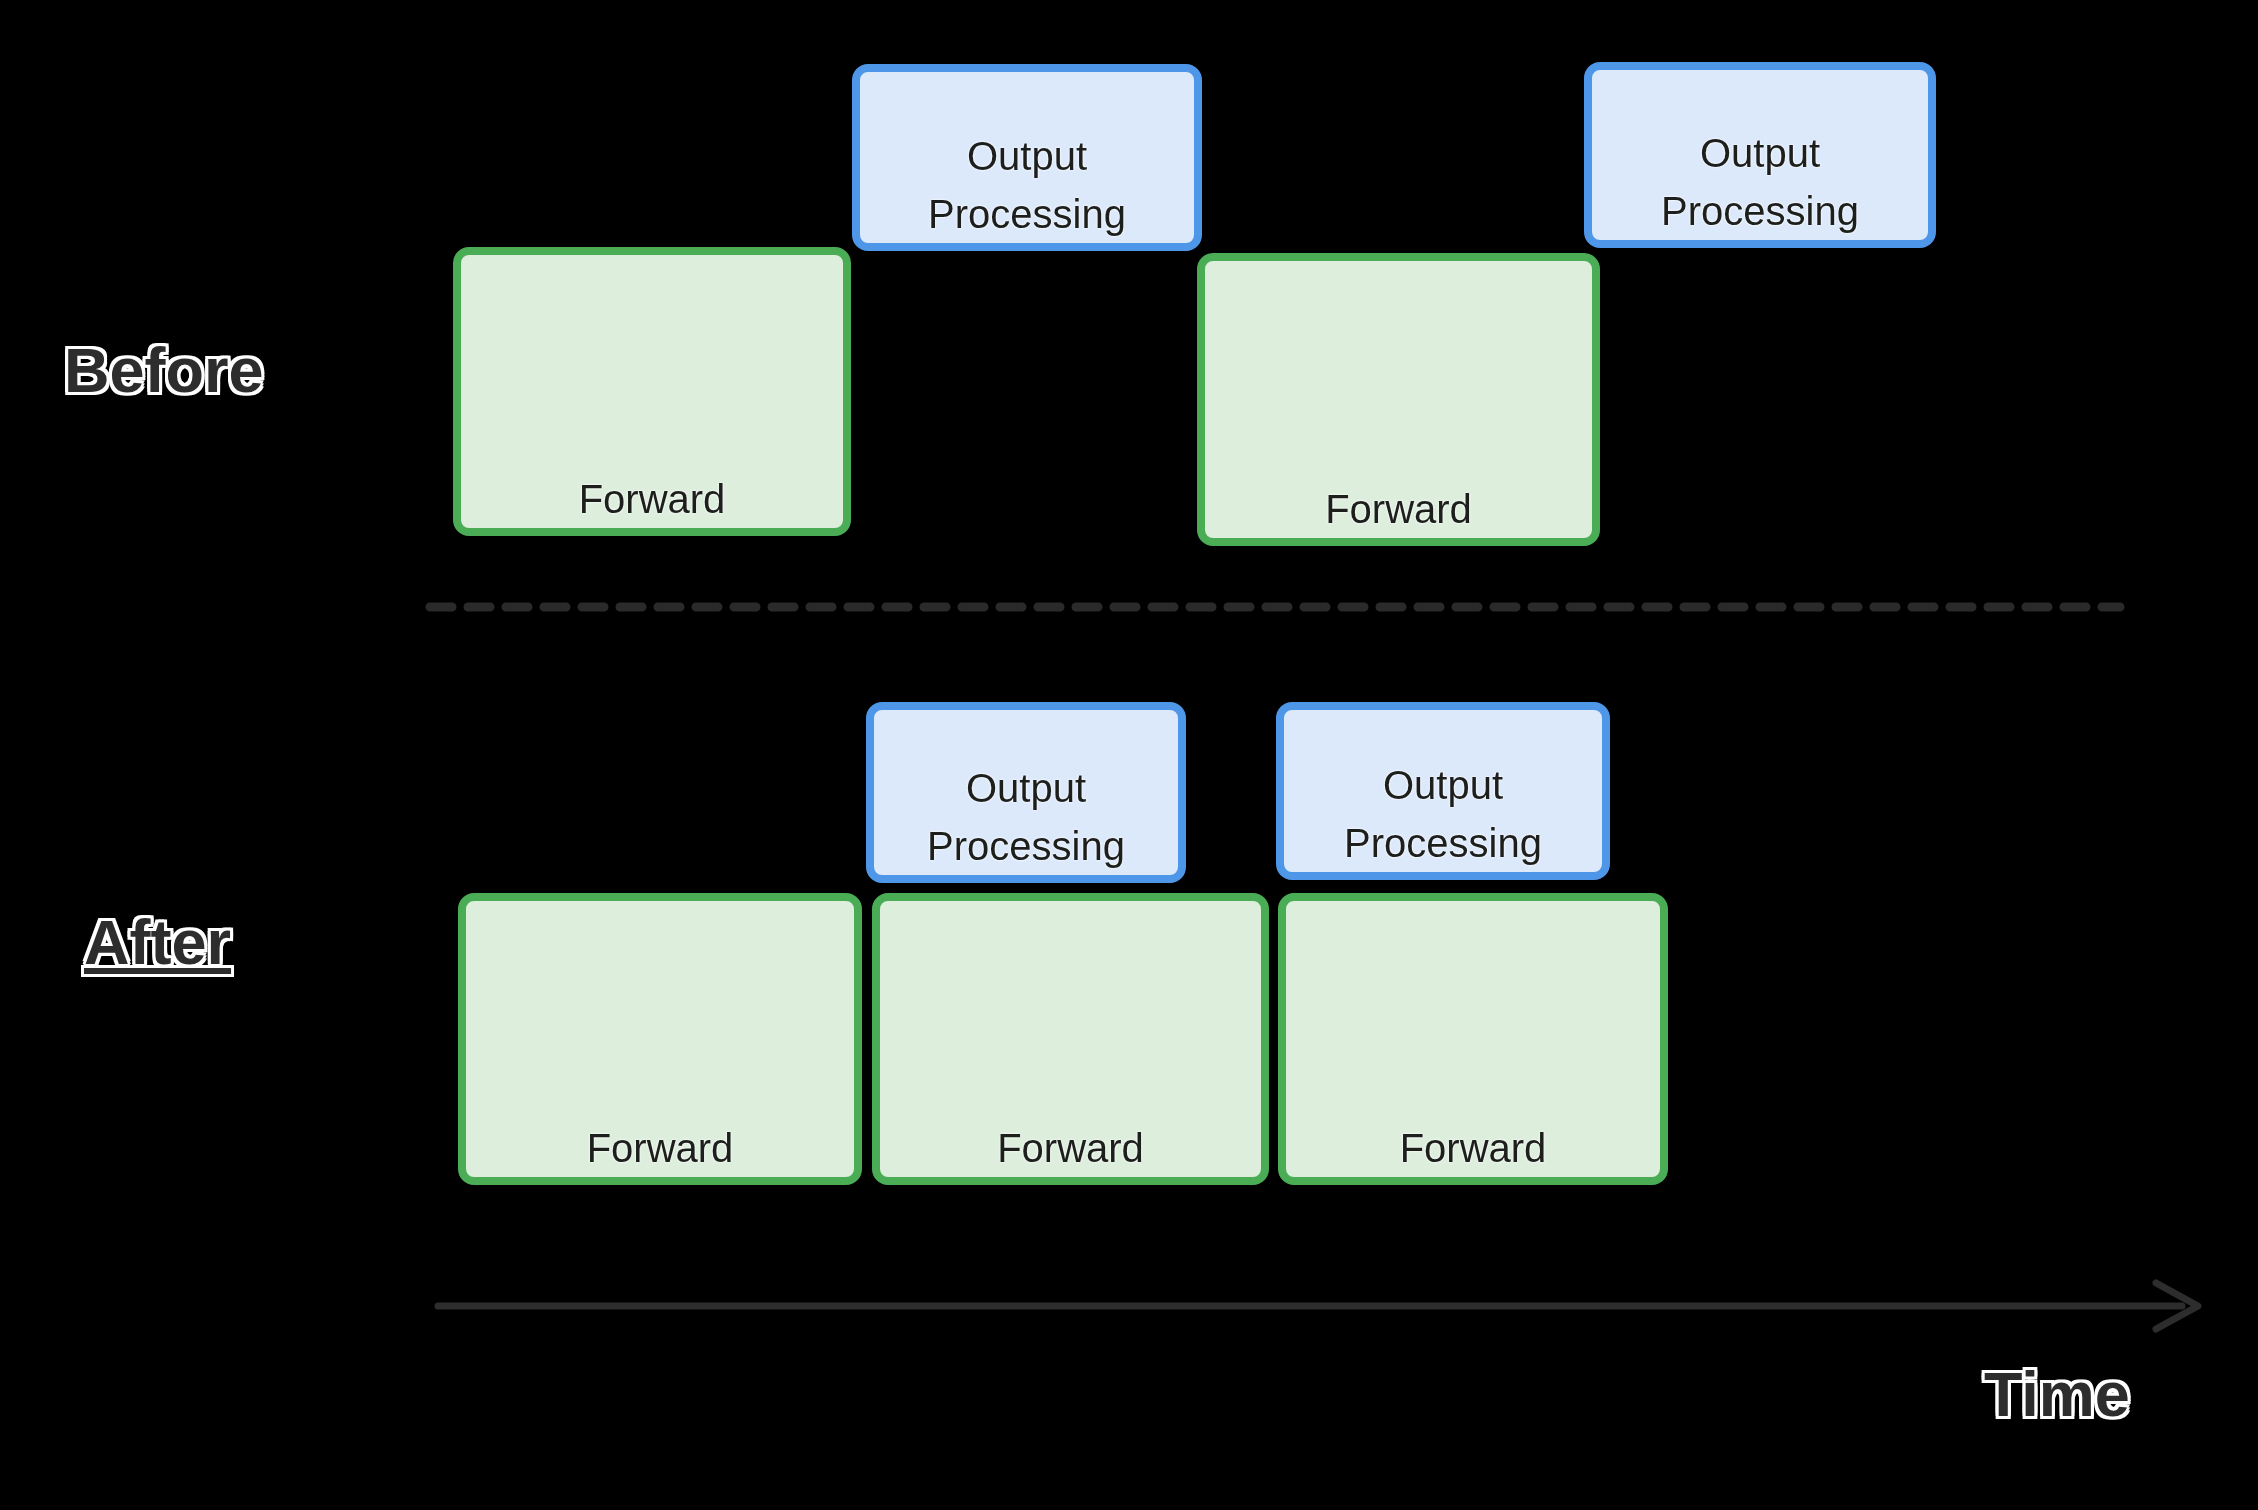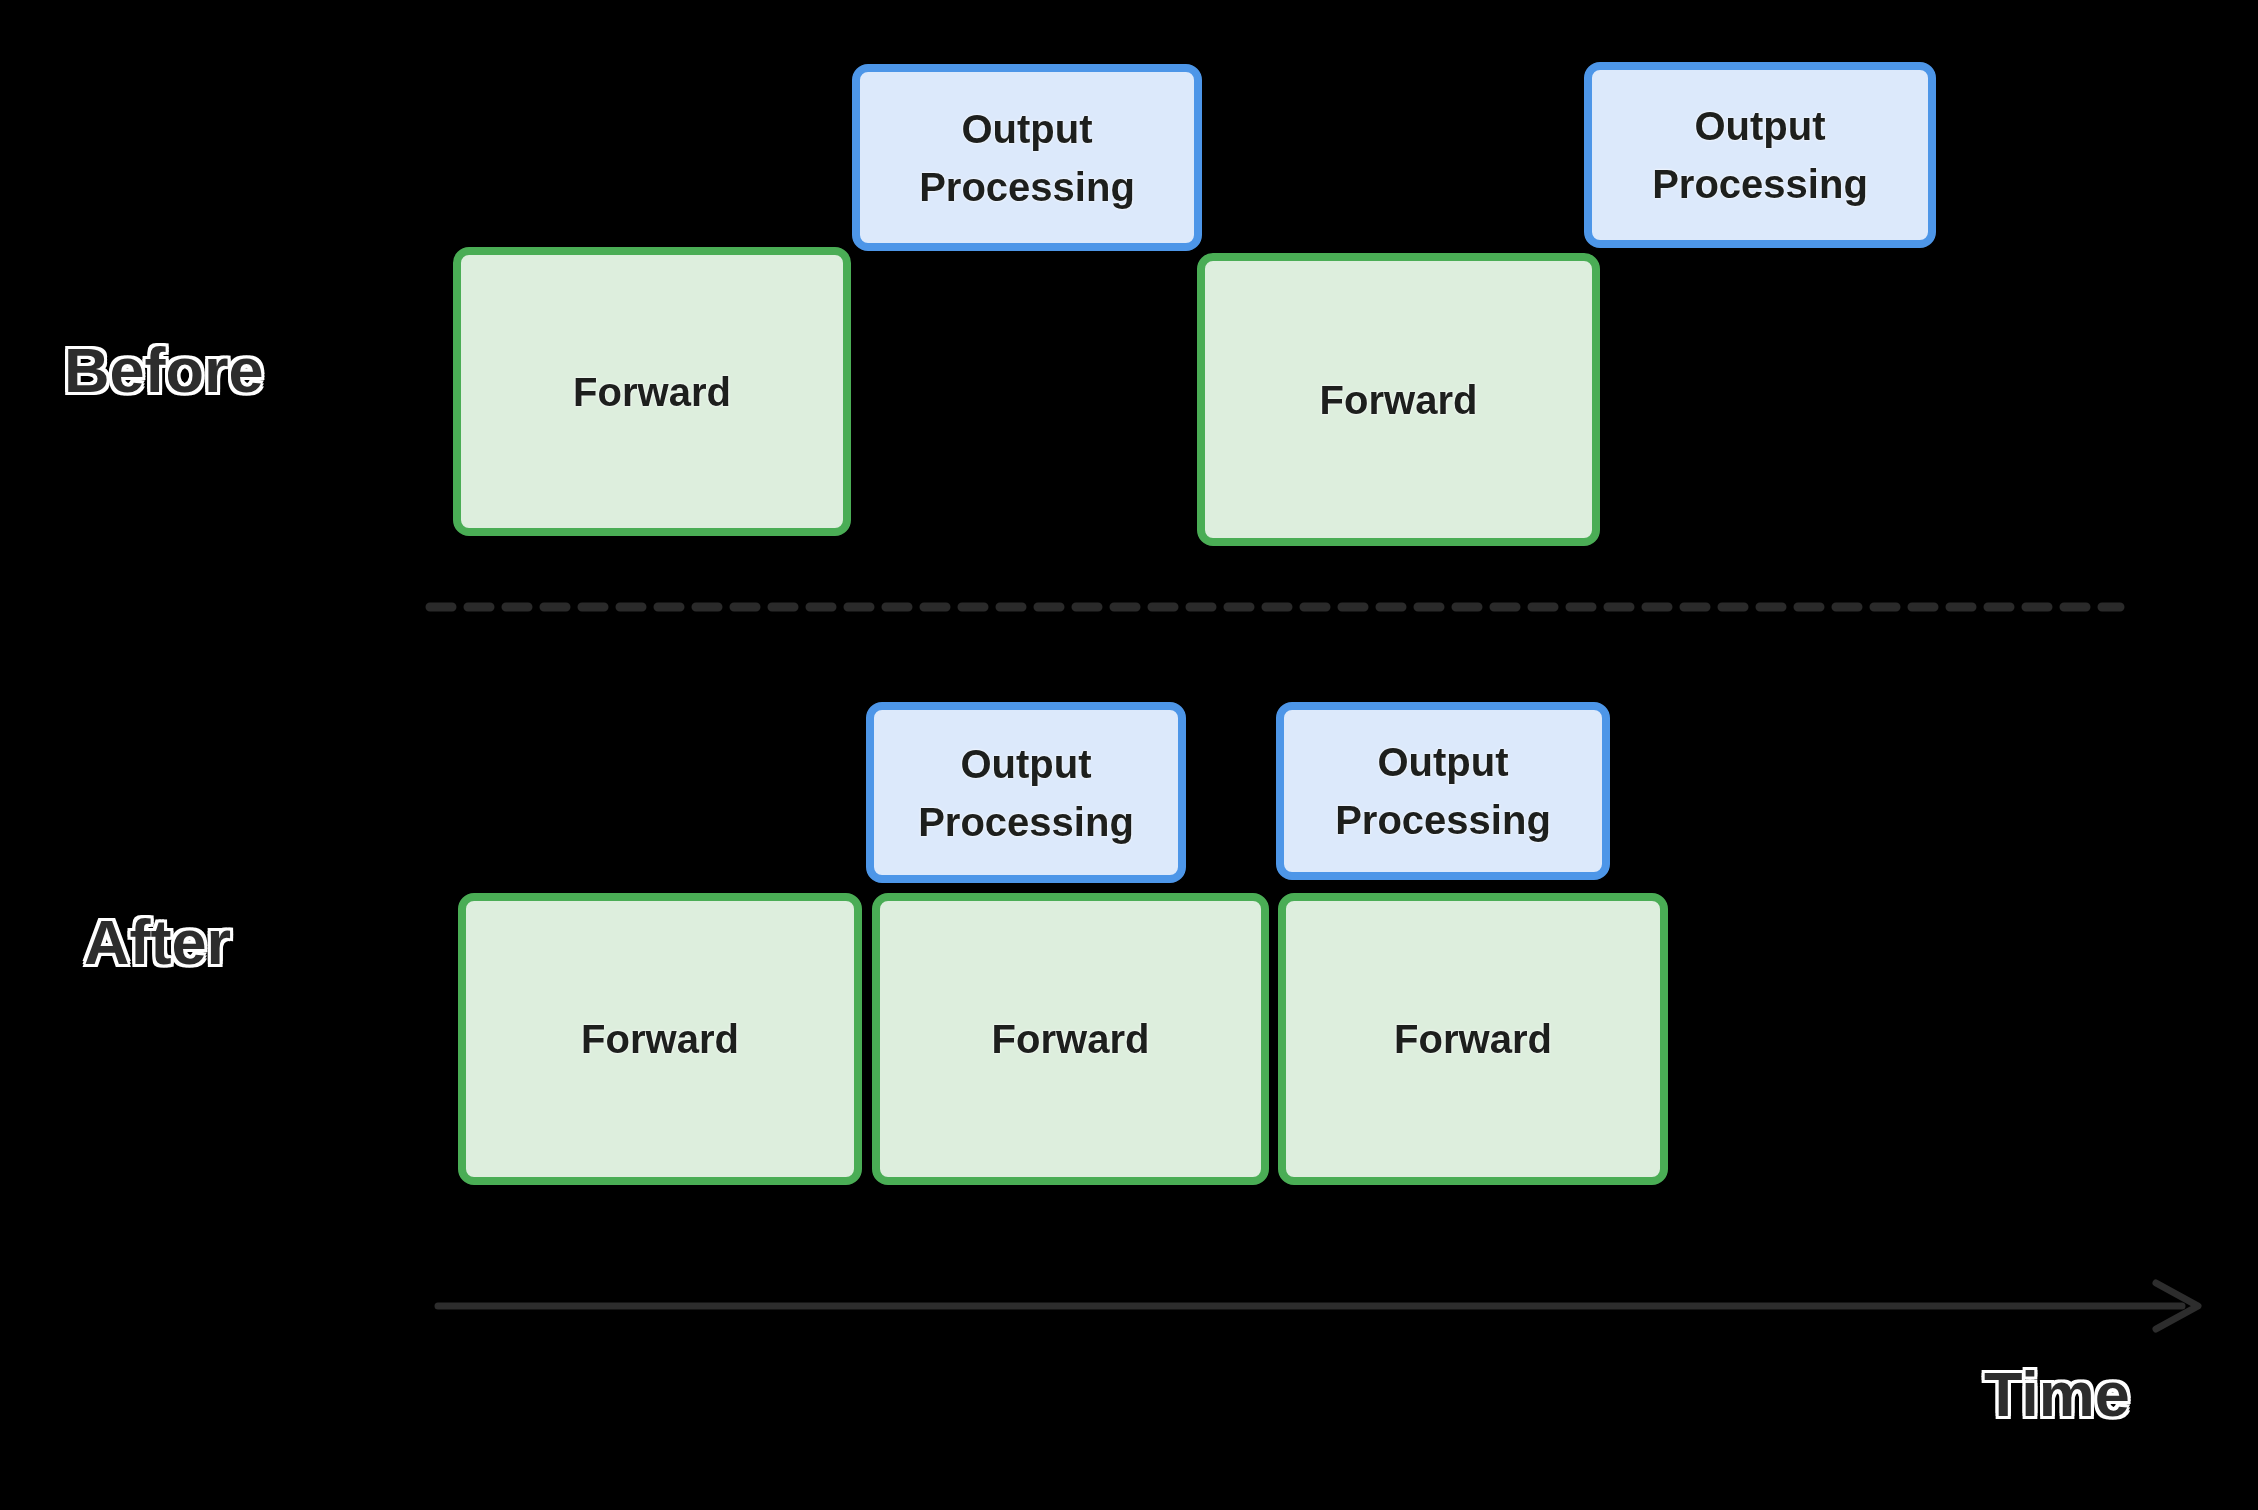--- a/index.html
+++ b/index.html
@@ -15,24 +15,24 @@
     overflow: hidden;
     font-family: "Liberation Sans", sans-serif;
   }
 
   
   .box {
     position: absolute;
     box-sizing: border-box;
     border-radius: 16px;
     display: flex;
-    align-items: center;
+    align-items: flex-end;
     justify-content: center;
     text-align: center;
-    font-weight: 700;
+    font-weight: 400;
     font-size: 40px;
     line-height: 1.45;
     color: var(--box_text, #1d1f1d);
     padding: 0 16px;
   }
   .box .box-label {
     text-shadow:
       0 0 3px rgba(255,255,255,0.85),
       0 0 2px rgba(255,255,255,0.7);
   }
@@ -68,21 +68,21 @@
     line-height: 1.1;
     color: var(--label_text, #2d2d2d);
     text-shadow:
       -3px -3px 0 #ffffff,  3px -3px 0 #ffffff,
       -3px  3px 0 #ffffff,  3px  3px 0 #ffffff,
       -3px  0   0 #ffffff,  3px  0   0 #ffffff,
        0   -3px 0 #ffffff,  0    3px 0 #ffffff;
     white-space: nowrap;
   }
   .before-label { left: 64px;   top: 336px; }
-  .after-label  { left: 84px;   top: 908px; }
+  .after-label  { left: 84px;   top: 908px; text-decoration: underline; }
   .time-label   { left: 1984px; top: 1360px; }
 
   
   .overlay {
     position: absolute;
     left: 0; top: 0;
     width: 2258px;
     height: 1510px;
     z-index: 0;
     pointer-events: none;

